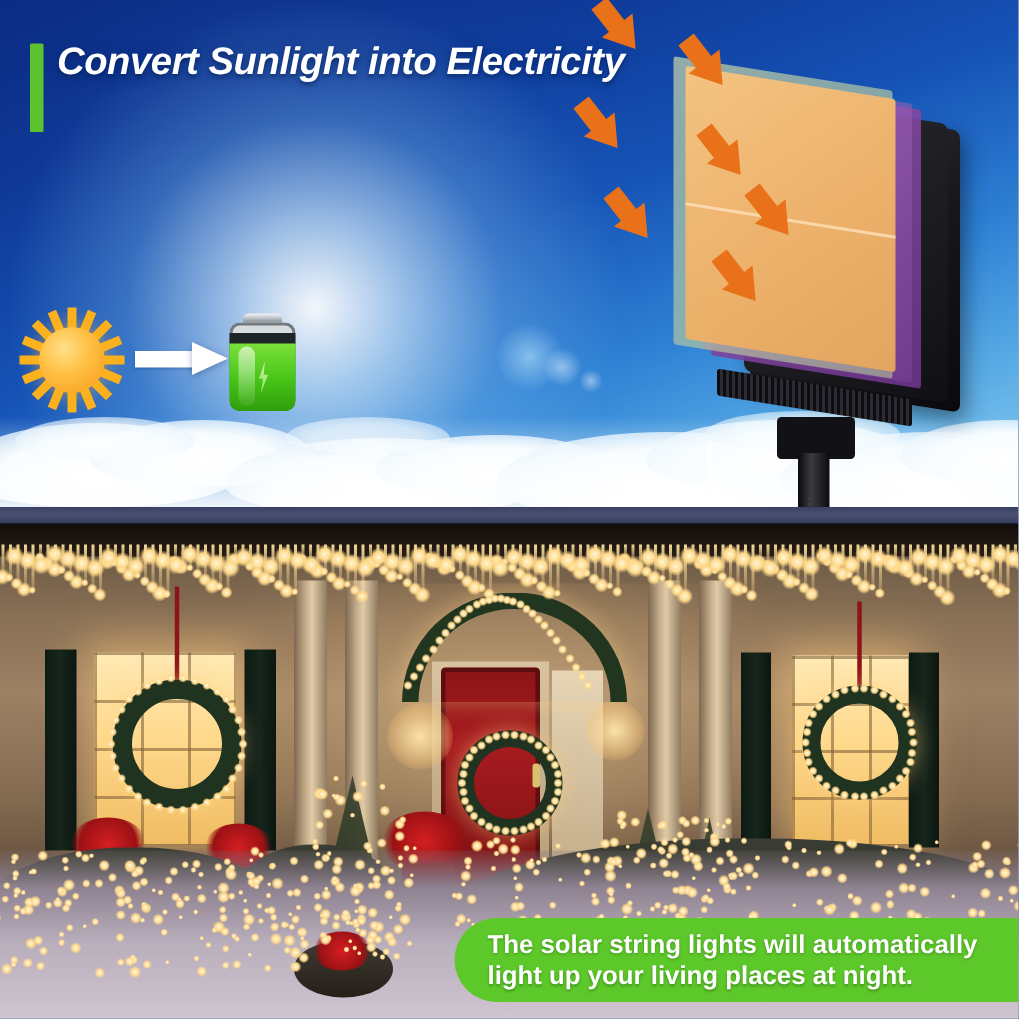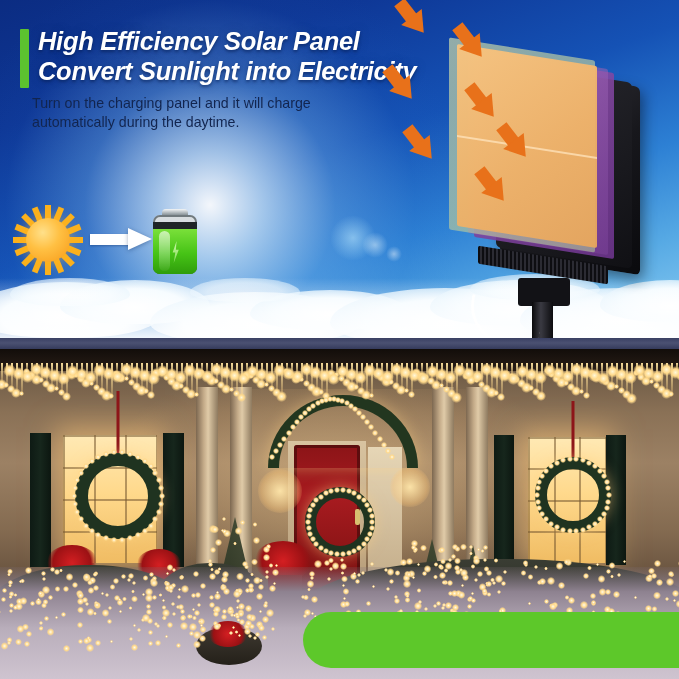--- a/index.html
+++ b/index.html
@@ -206,26 +206,21 @@
         <div class="cl" style="left:600px;bottom:18px;width:140px;height:42px;"></div>
         <div class="cl" style="left:10px;bottom:34px;width:120px;height:28px;opacity:.8;"></div>
         <div class="cl" style="left:190px;bottom:38px;width:110px;height:24px;opacity:.7;"></div>
         <div class="cl" style="left:470px;bottom:40px;width:130px;height:26px;opacity:.75;"></div>
       </div>
       <div class="mist"></div>
     </div>
 
     <div id="headline-block">
       <div id="accent-bar"></div>
-      <div class="h1-line">High Efficiency Solar Panel</div>
       <div class="h1-line">Convert Sunlight into Electricity</div>
-      <div id="bodycopy">
-        <div>Turn on the charging panel and it will charge</div>
-        <div>automatically during the daytime.</div>
-      </div>
     </div>
 
     <div id="sun-icon">
       <div class="ray" style="transform:rotate(0deg);"></div>
       <div class="ray" style="transform:rotate(22.5deg);"></div>
       <div class="ray" style="transform:rotate(45deg);"></div>
       <div class="ray" style="transform:rotate(67.5deg);"></div>
       <div class="ray" style="transform:rotate(90deg);"></div>
       <div class="ray" style="transform:rotate(112.5deg);"></div>
       <div class="ray" style="transform:rotate(135deg);"></div>
@@ -1429,16 +1424,18 @@
         <div class="spark" style="left:372.4px;top:80.6px;width:6px;height:6px;"></div>
         <div class="spark" style="left:376.6px;top:86.5px;width:6px;height:6px;"></div>
         <div class="spark" style="left:380.7px;top:92.5px;width:6px;height:6px;"></div>
         <div class="spark" style="left:384.9px;top:98.7px;width:6px;height:6px;"></div>
         <div class="spark" style="left:389.0px;top:105.0px;width:6px;height:6px;"></div>
       </div>
   </div>
 
   <div id="caption-banner">
     <div id="caption-text">
+      <div>The solar string lights will automatically</div>
+      <div>light up your living places at night.</div>
     </div>
   </div>
 
 </div>
 
 </body></html>

